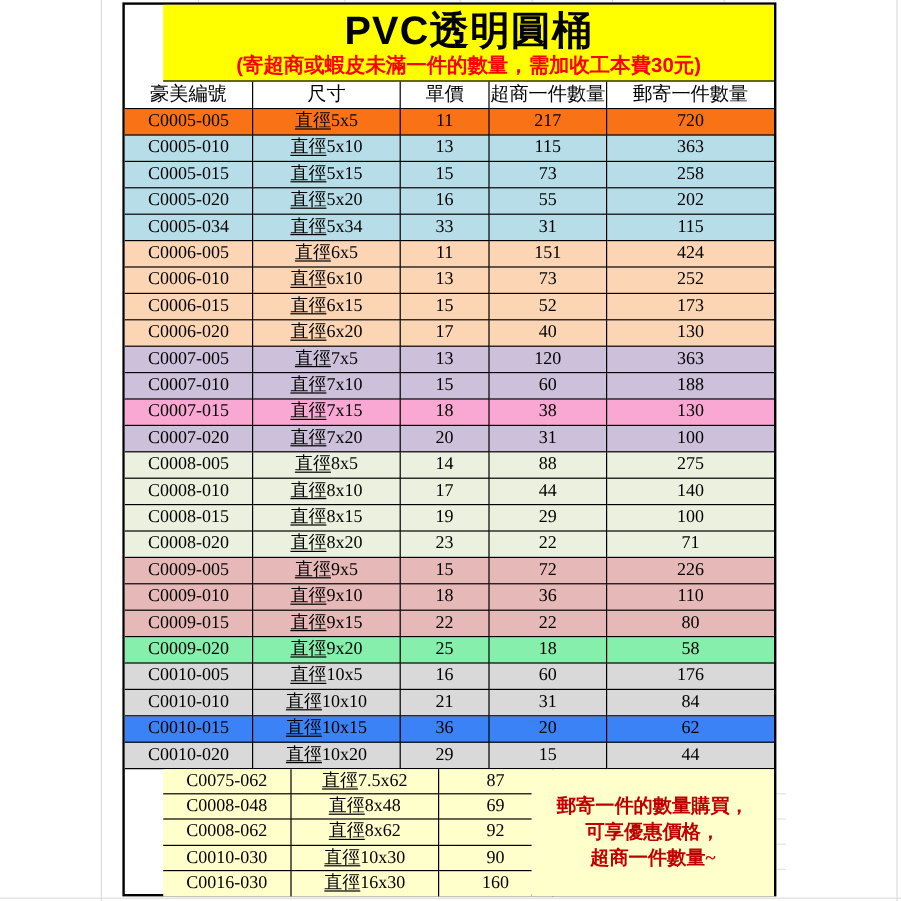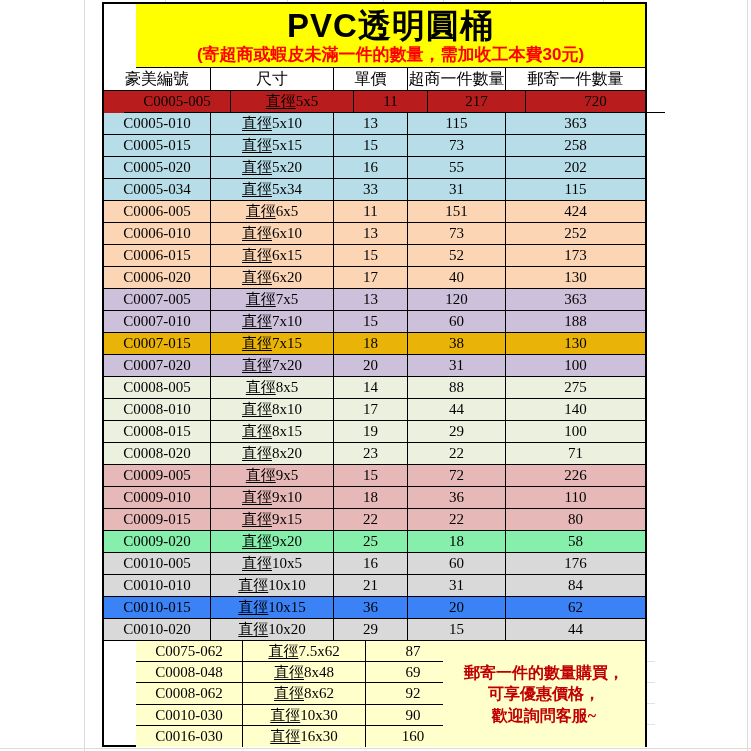--- a/index.html
+++ b/index.html
@@ -79,21 +79,21 @@
 
     <div class="hrow">
       <div class="c">豪美編號</div>
       <div class="c">尺寸</div>
       <div class="c">單價</div>
       <div class="c">超商一件數量</div>
       <div class="c last">郵寄一件數量</div>
     </div>
 
     <div id="rows">
-        <div class="drow" style="background: #b91c1c; padding-left: 20px;">
+        <div class="drow" style="background: #f97316;">
           <div class="c">C0005-005</div>
           <div class="c"><span class="dia">直徑</span><span>5x5</span></div>
           <div class="c">11</div>
           <div class="c">217</div>
           <div class="c last">720</div>
         </div>
         <div class="drow" style="background: rgb(183, 222, 232);">
           <div class="c">C0005-010</div>
           <div class="c"><span class="dia">直徑</span><span>5x10</span></div>
           <div class="c">13</div>
@@ -156,21 +156,21 @@
           <div class="c">120</div>
           <div class="c last">363</div>
         </div>
         <div class="drow" style="background: rgb(204, 192, 218);">
           <div class="c">C0007-010</div>
           <div class="c"><span class="dia">直徑</span><span>7x10</span></div>
           <div class="c">15</div>
           <div class="c">60</div>
           <div class="c last">188</div>
         </div>
-        <div class="drow" style="background: #eab308;">
+        <div class="drow" style="background: #f9a8d4;">
           <div class="c">C0007-015</div>
           <div class="c"><span class="dia">直徑</span><span>7x15</span></div>
           <div class="c">18</div>
           <div class="c">38</div>
           <div class="c last">130</div>
         </div>
         <div class="drow" style="background: rgb(204, 192, 218);">
           <div class="c">C0007-020</div>
           <div class="c"><span class="dia">直徑</span><span>7x20</span></div>
           <div class="c">20</div>
@@ -287,18 +287,18 @@
           </div>
           <div class="brow" style="background: rgb(255, 255, 204);">
             <div class="c">C0016-030</div>
             <div class="c"><span class="dia">直徑</span><span>16x30</span></div>
             <div class="c">160</div>
           </div>
         </div>
       <div class="note" id="note" style="background: rgb(255, 255, 204); color: rgb(192, 0, 0);">
         <div>郵寄一件的數量購買，</div>
         <div>可享優惠價格，</div>
-        <div>歡迎詢問客服~</div>
+        <div>超商一件數量~</div>
       </div>
     </div>
 
   </div>
 </div>
 
 </body></html>

